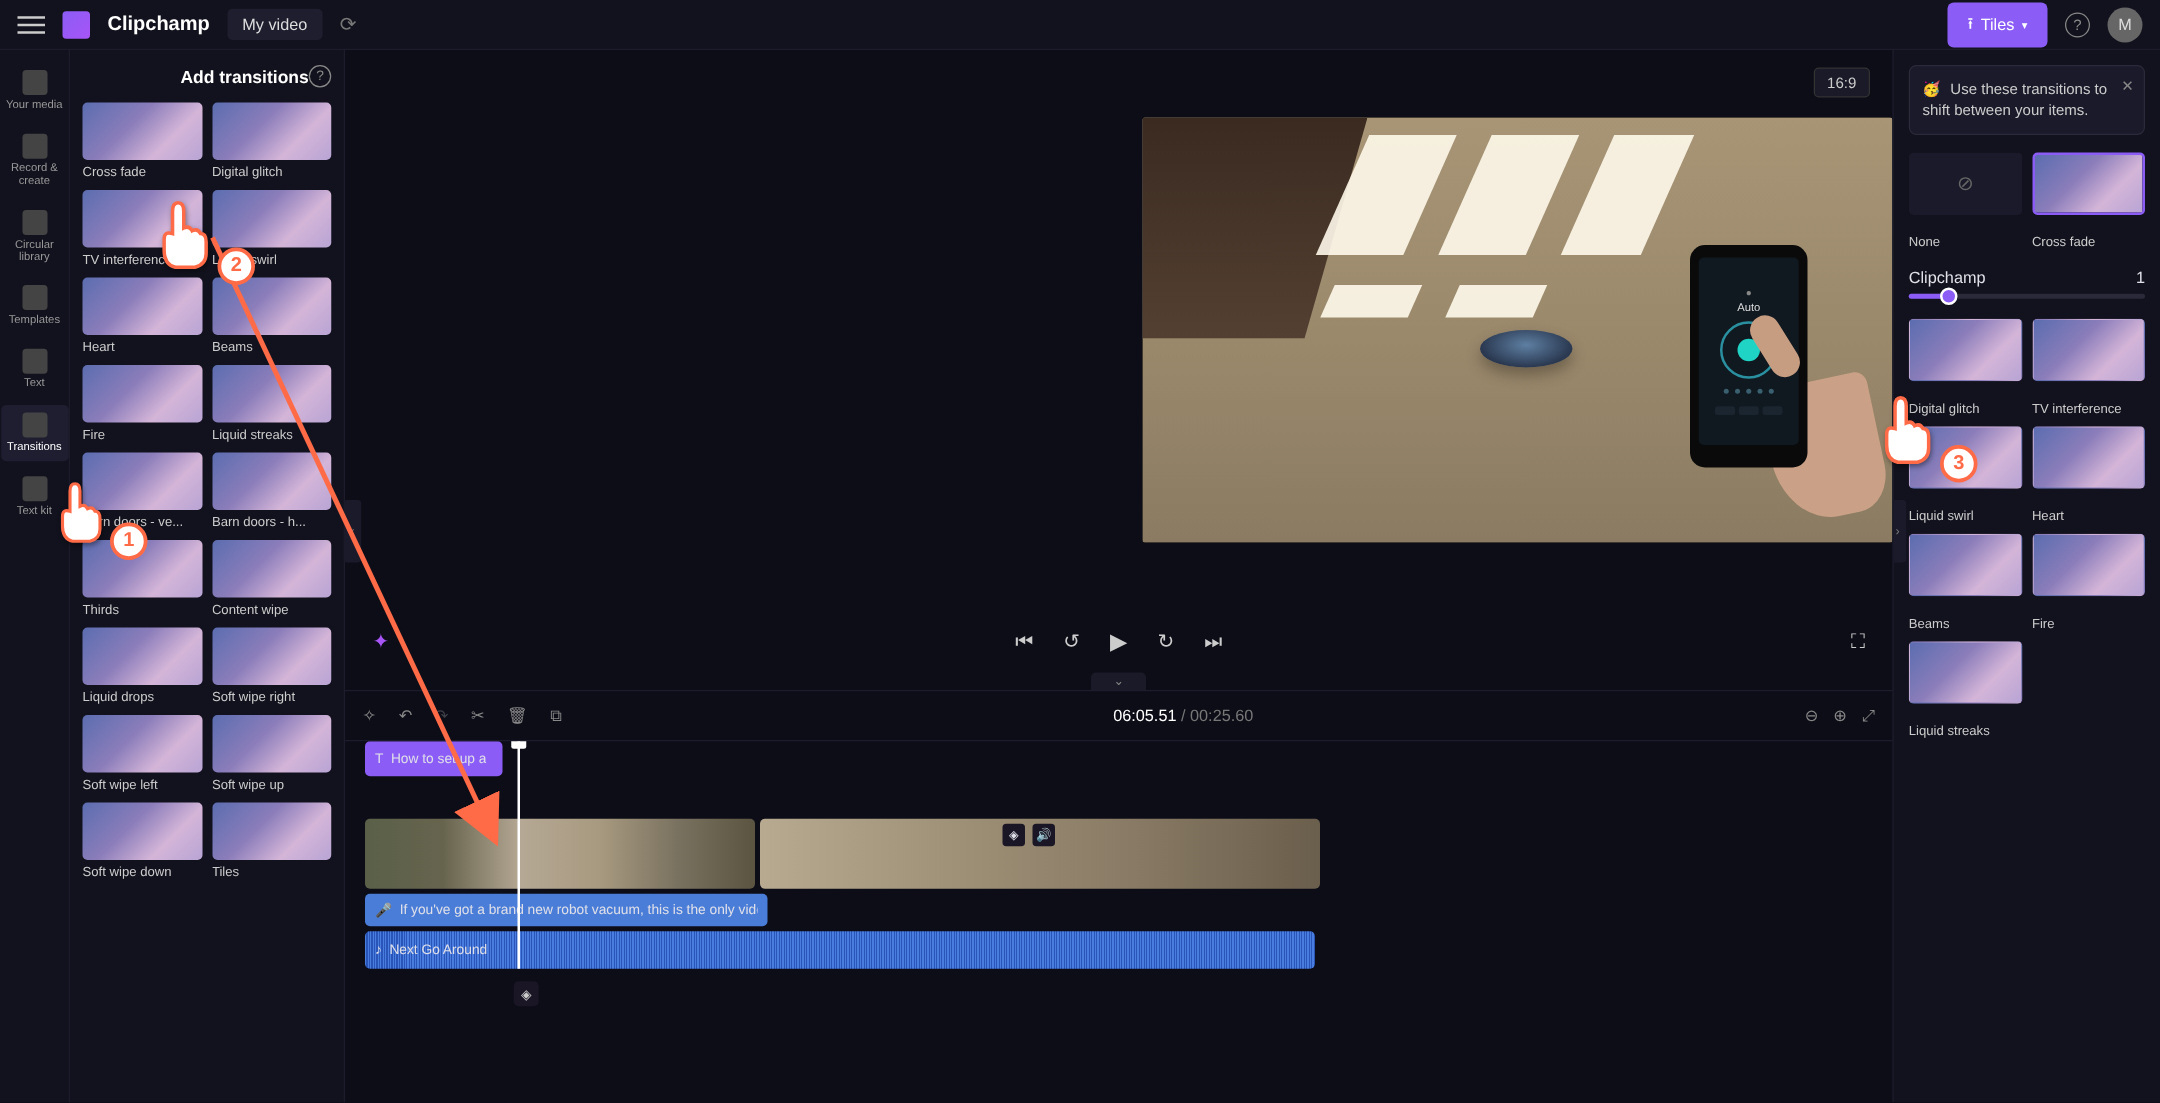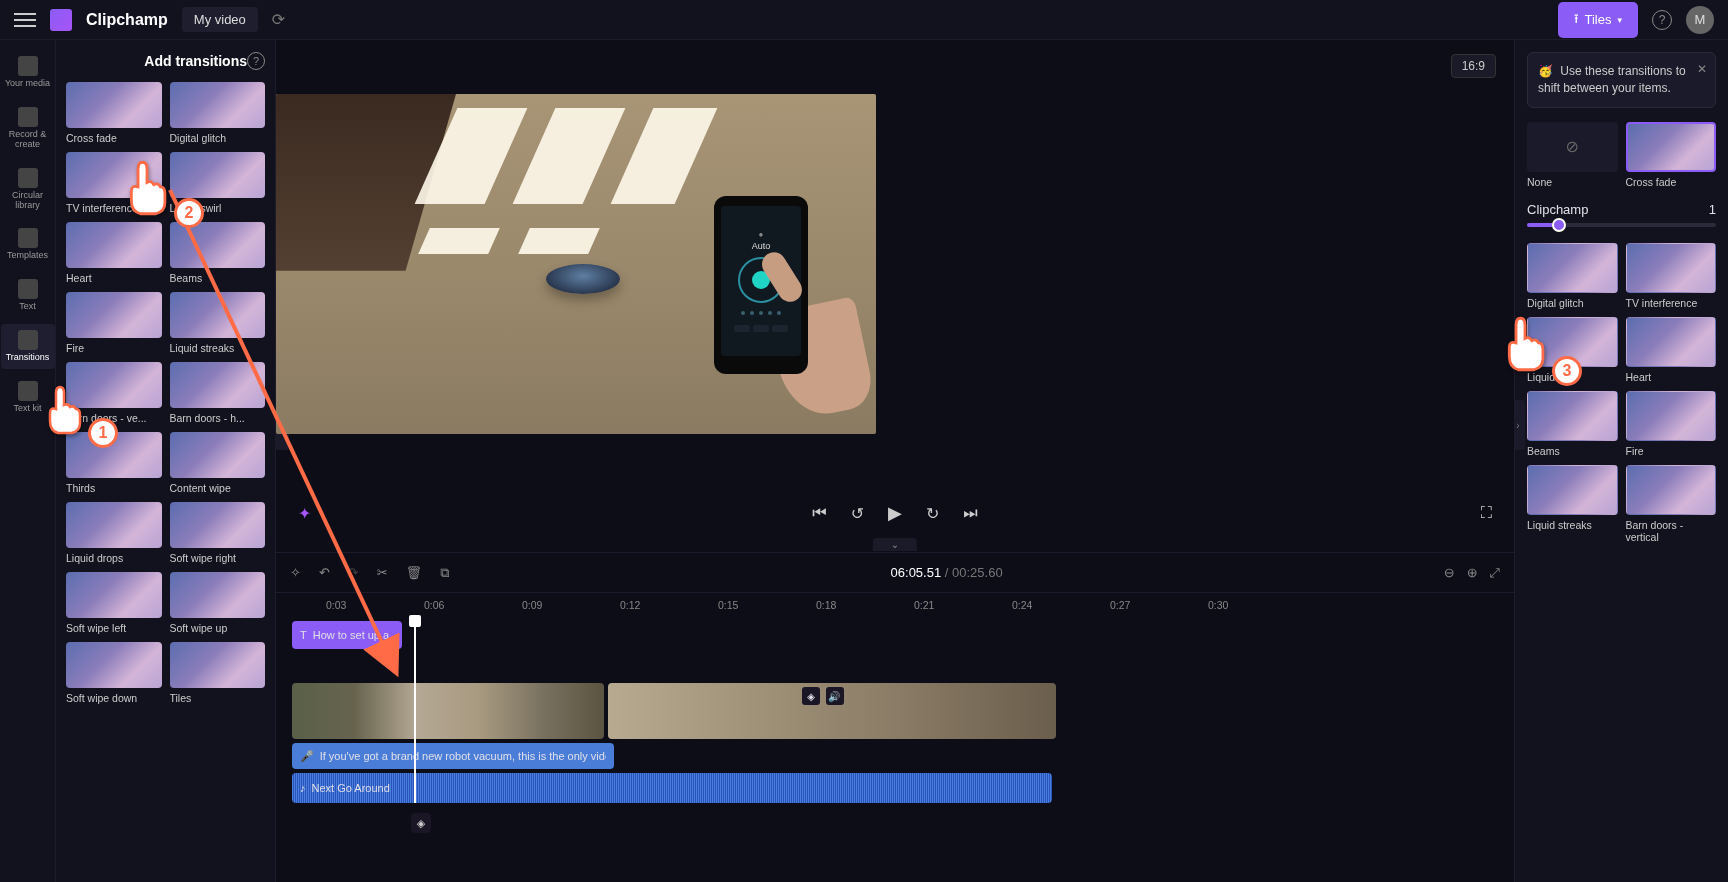--- a/index.html
+++ b/index.html
@@ -20,21 +20,21 @@
 .rail-item.active{background:#1e1e30;color:#fff;border-radius:4px;}
 .rail-icon{width:20px;height:20px;background:#444;border-radius:3px;}
 .panel{width:220px;background:#12121e;border-right:1px solid #1c1c2c;padding:12px 10px;overflow-y:auto;}
 .panel-head{display:flex;justify-content:flex-end;align-items:center;margin-bottom:12px;}
 .panel-title{font-size:14px;font-weight:600;color:#fff;}
 .trans-grid{display:grid;grid-template-columns:1fr 1fr;gap:8px;}
 .trans-item{cursor:pointer;}
 .trans-thumb{width:100%;height:46px;border-radius:4px;background:linear-gradient(135deg,#5b6db0 0%,#8b7dba 40%,#d4b5d8 70%,#b8a4d4 100%);position:relative;}
 .trans-label{font-size:10.5px;color:#ccc;margin-top:4px;white-space:nowrap;overflow:hidden;text-overflow:ellipsis;}
 .center{flex:1;display:flex;flex-direction:column;background:#0d0d18;position:relative;}
-.preview-area{flex:1;display:flex;align-items:center;justify-content:flex-start;position:relative;}
+.preview-area{flex:1;display:flex;align-items:center;justify-content:flex-end;position:relative;}
 .preview-frame{width:600px;height:340px;background:#3a3428;border-radius:2px;position:relative;overflow:hidden;}
 .aspect-pill{position:absolute;top:14px;right:18px;background:#1a1a28;border:1px solid #333;padding:4px 10px;border-radius:4px;font-size:12px;color:#ccc;}
 .preview-controls{height:50px;display:flex;align-items:center;justify-content:center;gap:24px;color:#ccc;position:relative;}
 .fullscreen-btn{position:absolute;right:22px;}
 .ai-btn{position:absolute;left:22px;color:#a855f7;}
 .tl-tools{height:40px;border-top:1px solid #1c1c2c;display:flex;align-items:center;padding:0 14px;gap:18px;color:#888;font-size:13px;}
 .tl-time{margin:0 auto;}
 .tl-time .current{color:#fff;}
 .tl-zoom{display:flex;gap:12px;}
 .timeline{flex:0 0 290px;border-top:1px solid #1c1c2c;overflow:hidden;position:relative;padding-left:10px;}
@@ -50,21 +50,21 @@
 .playhead{position:absolute;top:0;bottom:0;width:2px;background:#fff;left:128px;z-index:20;}
 .playhead::before{content:"";position:absolute;top:-6px;left:-5px;width:12px;height:12px;background:#fff;border-radius:2px;}
 .right{width:214px;background:#12121e;border-left:1px solid #1c1c2c;padding:12px;overflow-y:auto;}
 .tip-box{background:#1a1a2a;border:1px solid #2a2a3a;border-radius:6px;padding:10px;font-size:12px;color:#ccc;position:relative;margin-bottom:14px;line-height:1.4;}
 .tip-close{position:absolute;top:8px;right:8px;color:#888;cursor:pointer;}
 .rprop-grid{display:grid;grid-template-columns:1fr 1fr;gap:8px;}
 .rprop-item{cursor:pointer;}
 .rprop-thumb{width:100%;height:50px;border-radius:4px;background:linear-gradient(135deg,#5b6db0 0%,#8b7dba 40%,#d4b5d8 70%,#b8a4d4 100%);border:1px solid transparent;}
 .rprop-item.selected .rprop-thumb{border:2px solid #8b5cf6;}
 .rprop-item.none .rprop-thumb{background:#1a1a2a;display:flex;align-items:center;justify-content:center;color:#666;}
-.rprop-label{font-size:10.5px;color:#ccc;margin-top:4px;}
+.rprop-label{font-size:10.5px;color:#ccc;margin-top:16px;}
 .duration-row{display:flex;justify-content:space-between;align-items:center;margin:14px 0 6px;font-size:13px;}
 .slider{width:100%;height:4px;background:#2a2a3a;border-radius:2px;position:relative;margin-bottom:16px;}
 .slider-fill{position:absolute;height:100%;background:#8b5cf6;border-radius:2px;width:15%;}
 .slider-thumb{position:absolute;width:14px;height:14px;background:#8b5cf6;border-radius:50%;top:-5px;left:13%;border:2px solid #fff;}
 .right-rail{width:56px;background:#12121e;border-left:1px solid #1c1c2c;display:flex;flex-direction:column;align-items:center;padding-top:10px;gap:6px;}
 .annotation-hand{position:absolute;width:44px;height:50px;z-index:100;pointer-events:none;}
 .hand-svg{filter:drop-shadow(1px 2px 2px rgba(0,0,0,0.4));}
 .annotation-badge{position:absolute;width:30px;height:30px;border-radius:50%;background:#fff;border:3px solid #ff6b47;color:#ff6b47;font-weight:700;display:flex;align-items:center;justify-content:center;font-size:16px;z-index:101;pointer-events:none;}
 .arrow-line{position:absolute;z-index:99;pointer-events:none;}
 .trans-badge{position:absolute;width:20px;height:20px;background:#1a1625;border-radius:4px;left:125px;top:130px;z-index:15;display:flex;align-items:center;justify-content:center;}
@@ -292,32 +292,20 @@
         <span class="current">06:05.51</span> <span style="color:#777;"> / </span><span style="color:#777;">00:25.60</span>
       </div>
       <div class="tl-zoom">
         <span>⊖</span>
         <span>⊕</span>
         <span>⤢</span>
       </div>
     </div>
 
     <div class="timeline">
-      <div class="ruler" id="ruler">
-          <span class="tick" style="left: 40px;">0:03</span>
-          <span class="tick" style="left: 138px;">0:06</span>
-          <span class="tick" style="left: 236px;">0:09</span>
-          <span class="tick" style="left: 334px;">0:12</span>
-          <span class="tick" style="left: 432px;">0:15</span>
-          <span class="tick" style="left: 530px;">0:18</span>
-          <span class="tick" style="left: 628px;">0:21</span>
-          <span class="tick" style="left: 726px;">0:24</span>
-          <span class="tick" style="left: 824px;">0:27</span>
-          <span class="tick" style="left: 922px;">0:30</span>
-        </div>
       <div class="tracks">
         <div class="playhead"></div>
         <div class="track" style="height:28px;">
           <div class="clip text" style="left:6px;width:110px;">
             <span>T</span>
             <span style="white-space:nowrap;overflow:hidden;">How to set up a</span>
           </div>
         </div>
         <div class="placeholder-clip">
           <svg width="20" height="24" fill="none" stroke-width="2">
@@ -404,24 +392,20 @@
           <div class="rprop-label">Beams</div>
         </div>
         <div class="rprop-item">
           <div class="rprop-thumb"></div>
           <div class="rprop-label">Fire</div>
         </div>
         <div class="rprop-item">
           <div class="rprop-thumb"></div>
           <div class="rprop-label">Liquid streaks</div>
         </div>
-        <div class="rprop-item">
-          <div class="rprop-thumb"></div>
-          <div class="rprop-label">Barn doors - vertical</div>
-        </div>
       </div>
   </div>
 
 </div>
 
 <svg class="arrow-line" style="left:150px;top:180px;" width="280" height="510">
   <defs>
       <marker id="ah" markerWidth="12" markerHeight="12" refX="8" refY="5" orient="auto">
         <path d="M0,0 L10,5 L0,10 z" fill="#ff6b47"></path>
       </marker>

